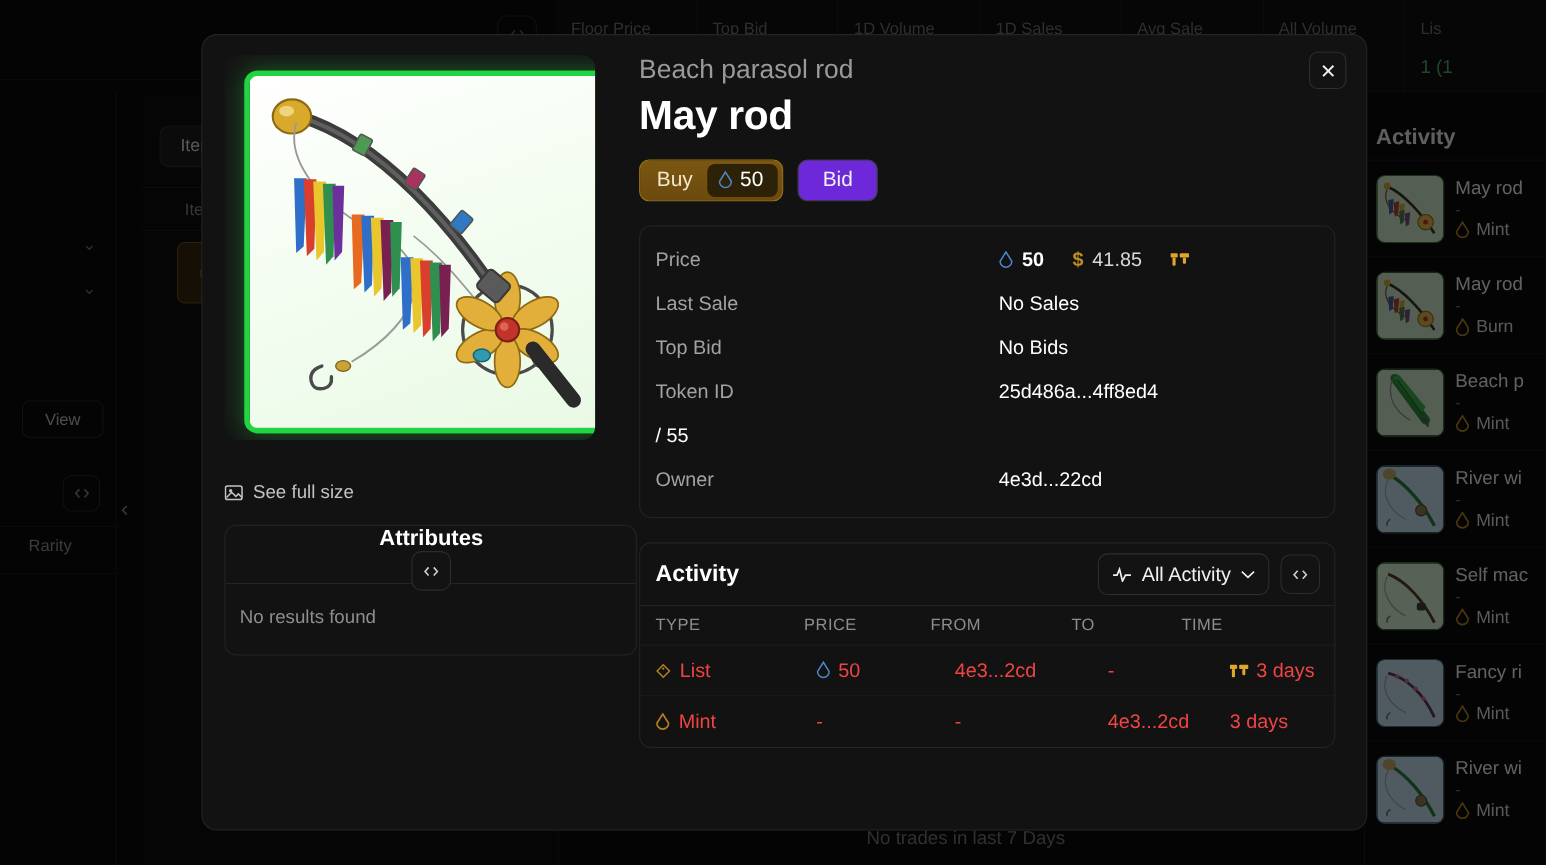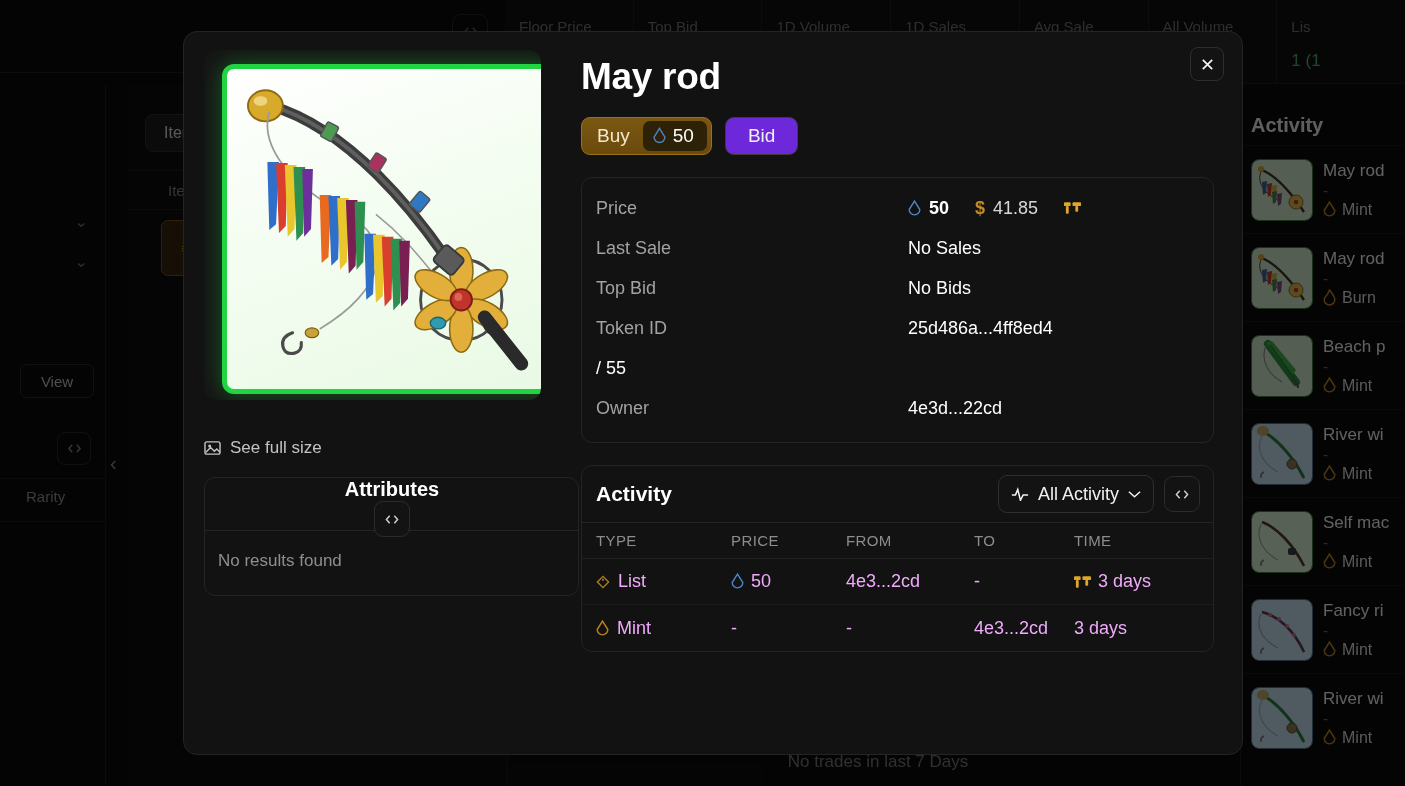--- a/index.html
+++ b/index.html
@@ -241,21 +241,21 @@
   .det-list { padding: 10px 0 14px 0; }
 
   
   .at-head {
     display: flex; padding: 0 14px; height: 36px; align-items: center;
     border-bottom: 1px solid #1f1f1f; color: #8d8d8d; font-size: 15px;
     letter-spacing: 0.4px;
   }
   .at-row {
     display: flex; padding: 0 14px; height: 46px; align-items: center;
-    border-bottom: 1px solid #1c1c1c; color: #f0abfc; font-size: 18px;
+    border-bottom: 1px solid #1c1c1c; color: #ef4444; font-size: 18px; gap: 11px;
   }
   .at-row:last-child { border-bottom: none; }
   .c-type { width: 135px; flex: none; display: flex; align-items: center; gap: 8px; }
   .c-price { width: 115px; flex: none; display: flex; align-items: center; gap: 7px; }
   .c-from { width: 128px; flex: none; }
   .c-to { width: 100px; flex: none; }
   .c-time { flex: 1; display: flex; align-items: center; gap: 7px; }
 
   .eth { color: #4d85c6; }
   svg { display: block; }
@@ -625,20 +625,21 @@
             <svg width="16" height="13" viewBox="0 0 16 14" fill="none" stroke="currentColor" stroke-width="1.6">
               <path d="M5.5 3 2 7l3.5 4M10.5 3 14 7l-3.5 4"></path>
             </svg>
           </div>
         </div>
         <div class="attr-body">No results found</div>
       </div>
     </div>
 
     <div class="m-right">
+      <div class="m-sub">Beach parasol rod</div>
       <div class="m-title">May rod</div>
 
       <div class="buy-row">
         <div class="buy-btn">
           <span class="buy-label">Buy</span>
           <span class="buy-price">
             <span class="eth">
               <svg width="13" height="18" viewBox="0 0 12 16" fill="none" stroke="currentColor" stroke-width="1.3">
                 <path d="M6 1 L11 9 A5 5 0 0 1 1 9 Z"></path>
               </svg>

